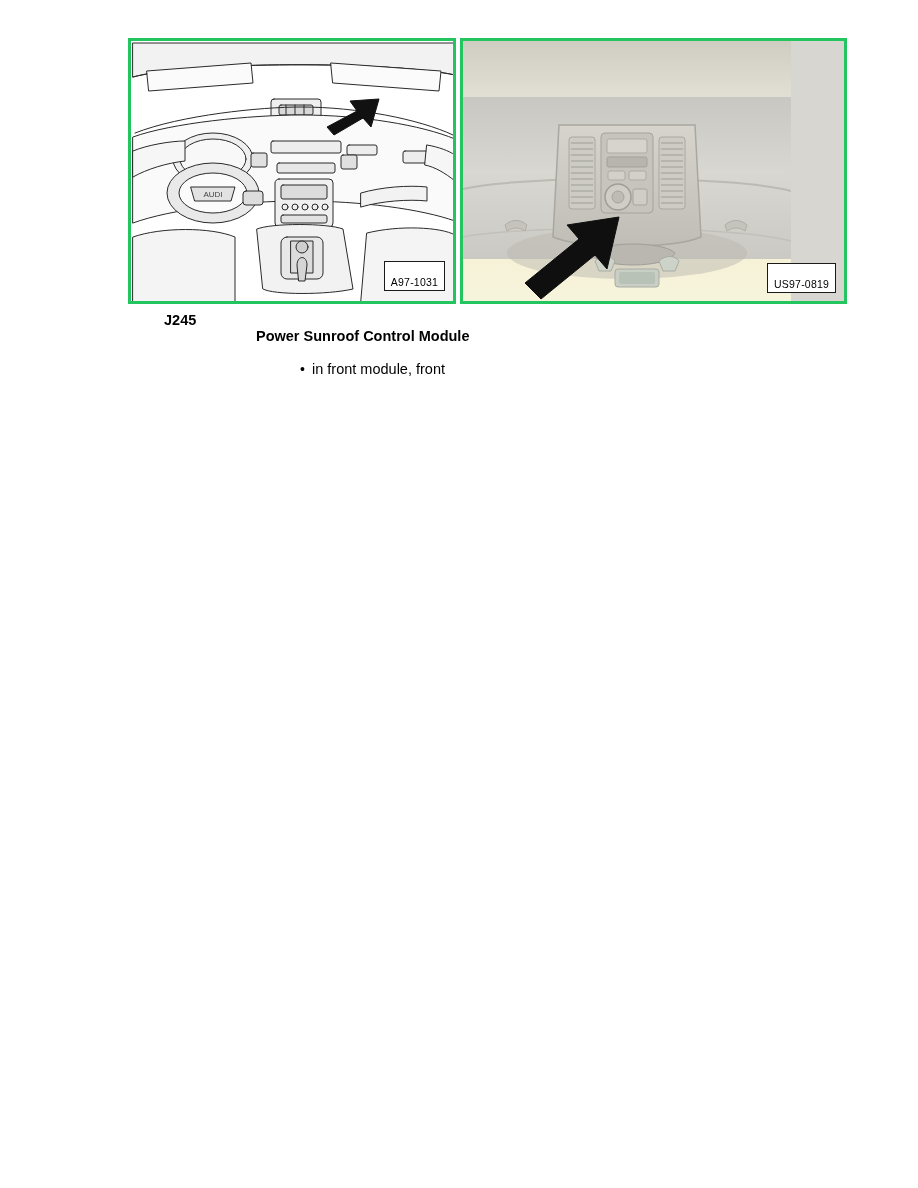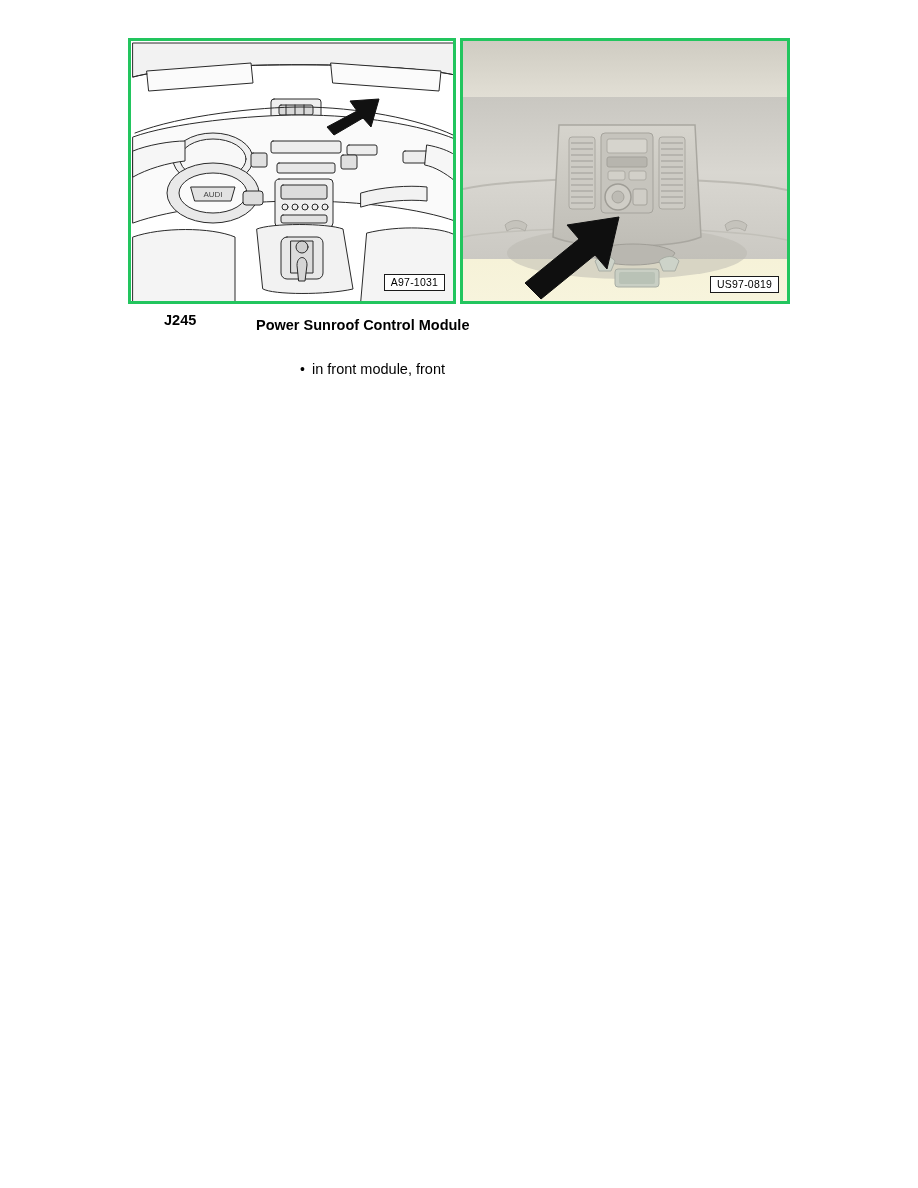--- a/index.html
+++ b/index.html
@@ -44,35 +44,35 @@
   }
 
   .figure-left {
     left: 0;
     width: 328px;
     background: #ffffff;
   }
 
   .figure-right {
     left: 332px;
-    width: 330px;
+    width: 387px;
     background: #d8d6d0;
     text-align: right;
   }
 
   
   .img-tag {
     position: absolute;
     border: 1px solid #1a1a1a;
     background: #ffffff;
     font-size: 10.5px;
     font-family: "Liberation Sans", sans-serif;
     color: #000;
     letter-spacing: 0.2px;
-    padding: 1px 6px 2px 6px;
+    padding: 14px 6px 2px 6px;
     line-height: 12px;
     white-space: nowrap;
   }
   .img-tag-left {
     right: 8px;
     bottom: 10px;
   }
   .img-tag-right {
     right: 8px;
     bottom: 8px;
@@ -92,21 +92,21 @@
   }
   .caption-code {
     position: absolute;
     left: 0;
     top: 0;
     text-align: center;
   }
   .caption-title {
     position: absolute;
     left: 92px;
-    top: 5px;
+    top: 16px;
   }
 
   
   .bullet-line {
     position: absolute;
     left: 300px;
     top: 360px;
     font-size: 14.5px;
     color: #000;
     white-space: nowrap;

